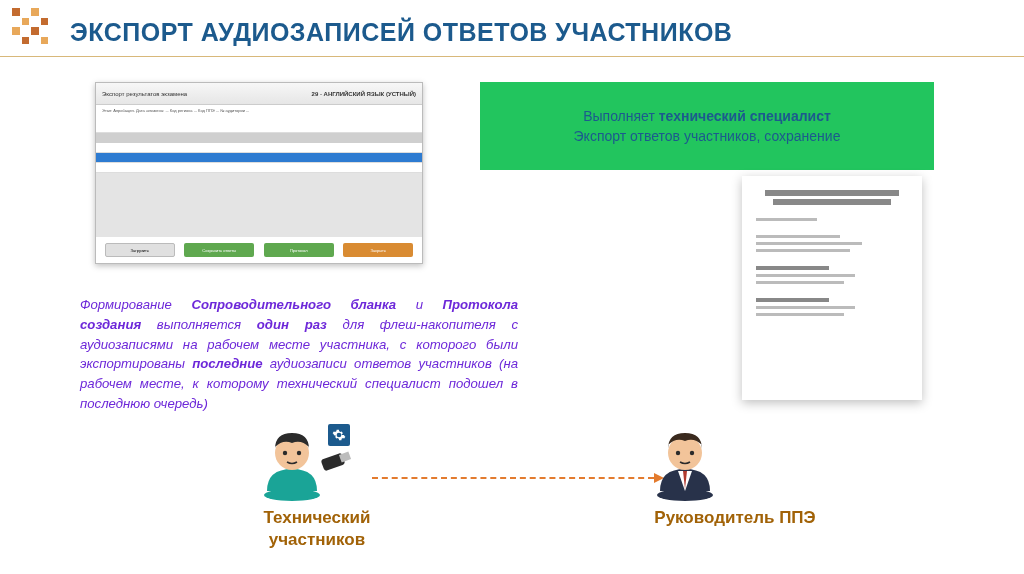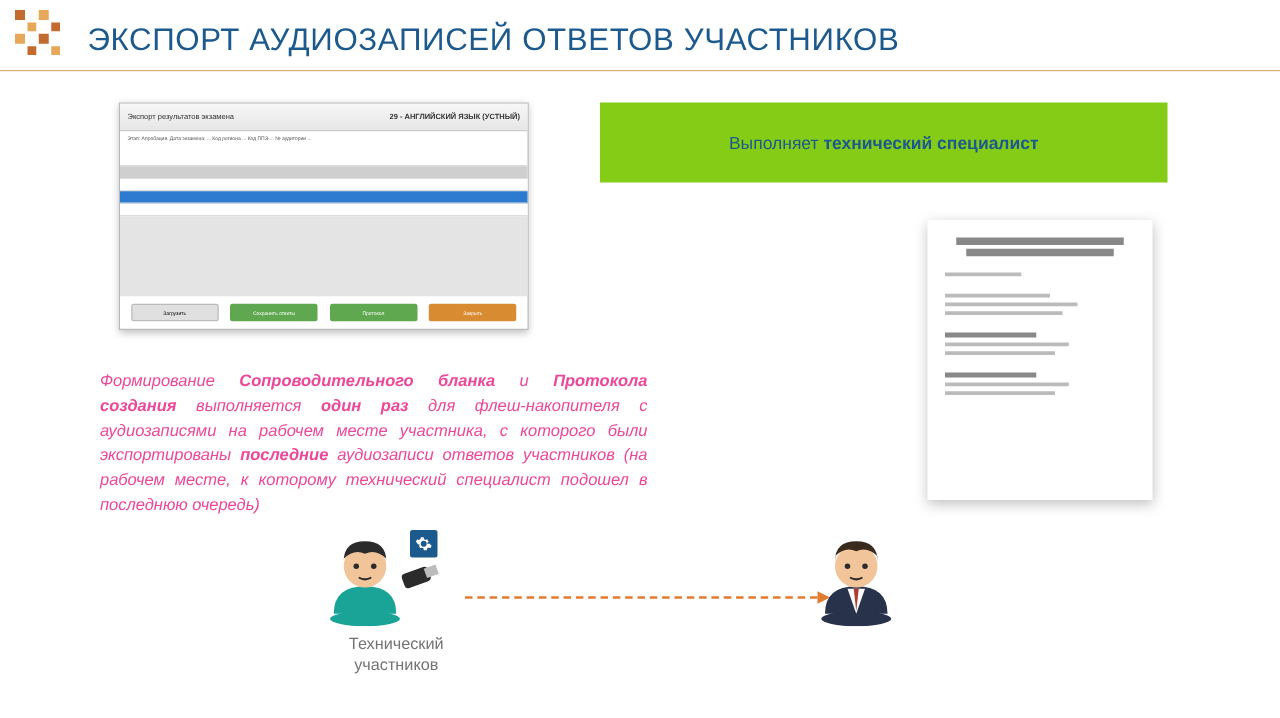--- a/index.html
+++ b/index.html
@@ -21,21 +21,21 @@
     gap: 2px;
   }
   .logo span { background: #d99a4a; }
   .logo .l1 { background: #c36b2f; }
   .logo .l2 { background: #e8a85a; }
   .logo .e  { background: transparent; }
   .title {
     position: absolute;
     left: 70px; top: 18px;
     font-size: 25px;
-    font-weight: 400;
+    font-weight: 700;
     color: #1c5a8d;
     letter-spacing: 0.5px;
   }
   .hr {
     position: absolute;
     left: 0; top: 56px;
     width: 100%; height: 1px;
     background: #d8b87a;
   }
 
@@ -77,22 +77,22 @@
     font-size: 4px; display:flex; align-items:center; justify-content:center;
   }
   .b.gray  { background:#e0e0e0; border:1px solid #bbb; }
   .b.green { background:#5fa84f; color:#fff; }
   .b.orange{ background:#d98b32; color:#fff; }
 
   
   .info-box {
     position: absolute;
     left: 480px; top: 82px;
-    width: 454px; height: 64px;
-    background: #84cc16;
+    width: 454px; height: 88px;
+    background: #22c55e;
     display: flex; flex-direction: column;
     align-items: center; justify-content: center;
     font-size: 14px; color: #1c5a8d;
     text-align: center; line-height: 1.45;
     padding: 6px 10px;
   }
   .info-box .bold { font-weight: 700; }
 
   
   .doc-mock {
@@ -107,41 +107,41 @@
   .doc-mock .dl { height: 3px; background: #bbb; margin-bottom: 4px; }
   .doc-mock .sp { height: 10px; }
 
   
   .para {
     position: absolute;
     left: 80px; top: 295px;
     width: 438px;
     font-size: 13.2px;
     font-style: italic;
-    color: #ec4899;
+    color: #6d28d9;
     line-height: 1.5;
     text-align: justify;
   }
   .para .b { font-weight: 700; }
 
   
   .tech {
     position: absolute;
     left: 257px; top: 425px;
     width: 120px;
     text-align: center;
   }
   .mgr {
     position: absolute;
     left: 650px; top: 425px;
     width: 170px;
     text-align: center;
   }
   .person-label {
-    font-size: 13px; font-weight: 400; color: #737373;
+    font-size: 17px; font-weight: 700; color: #a16207;
     margin-top: 6px; line-height: 1.3;
   }
 
   .arrow {
     position: absolute;
     left: 372px; top: 477px;
     width: 282px; height: 0;
     border-top: 2px dashed #e37b2e;
   }
   .arrow::after {
@@ -212,20 +212,21 @@
     <div class="b green">Сохранить ответы</div>
     <div class="b green">Протокол</div>
     <div class="b orange">Закрыть</div>
   </div>
 </div>
 
 <div class="info-box">
   <div>
     <span>Выполняет </span><span class="bold">технический специалист</span>
   </div>
+  <div>Экспорт ответов участников, сохранение</div>
 </div>
 
 <div class="doc-mock">
   <div class="dt" style="width:88%"></div>
   <div class="dt" style="width:78%"></div>
   <div class="sp"></div>
   <div class="dl" style="width:40%"></div>
   <div class="sp"></div>
   <div class="dl" style="width:55%"></div>
   <div class="dl" style="width:70%"></div>
@@ -280,13 +281,14 @@
     <ellipse cx="35" cy="70" rx="28" ry="6" fill="#28324a"></ellipse>
     <path d="M10 66 Q10 44 35 44 Q60 44 60 66 Z" fill="#28324a"></path>
     <path d="M28 46 L35 66 L42 46 Z" fill="#fff"></path>
     <path d="M33 46 L35 64 L37 46 Z" fill="#b13a2f"></path>
     <circle cx="35" cy="28" r="17" fill="#f2c49a"></circle>
     <path d="M18 24 Q18 8 35 8 Q52 8 52 24 L52 20 Q44 12 35 16 Q26 12 18 20 Z" fill="#3a2a1e"></path>
     <circle cx="28" cy="28" r="2.2" fill="#2b2b2b"></circle>
     <circle cx="42" cy="28" r="2.2" fill="#2b2b2b"></circle>
     <path d="M30 37 Q35 40 40 37" stroke="#2b2b2b" stroke-width="1.6" fill="none"></path>
   </svg>
+  <div class="person-label">Руководитель ППЭ</div>
 </div>
 
 </body></html>

